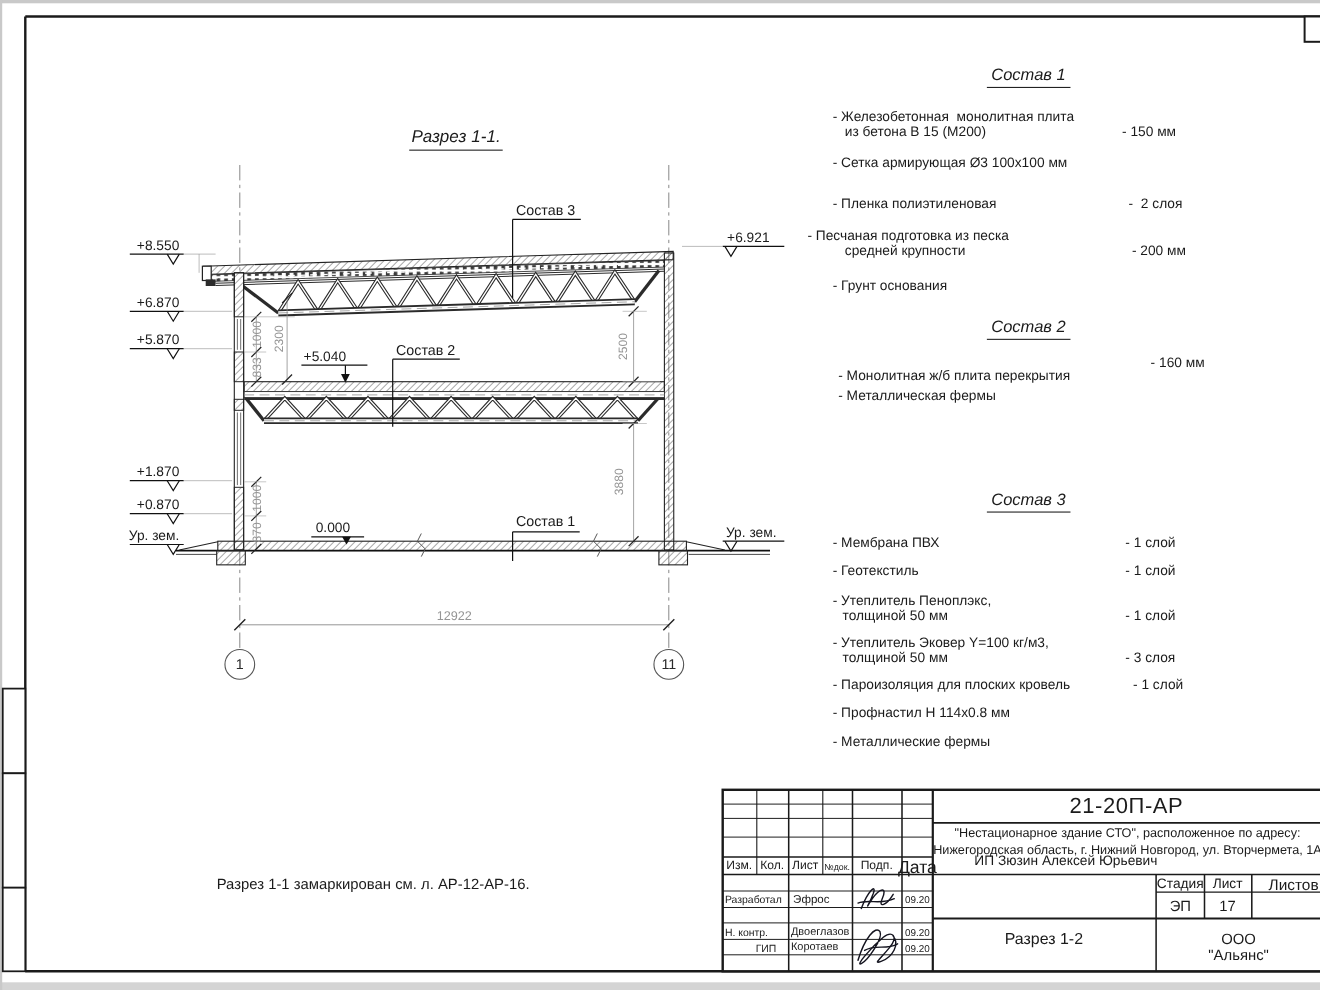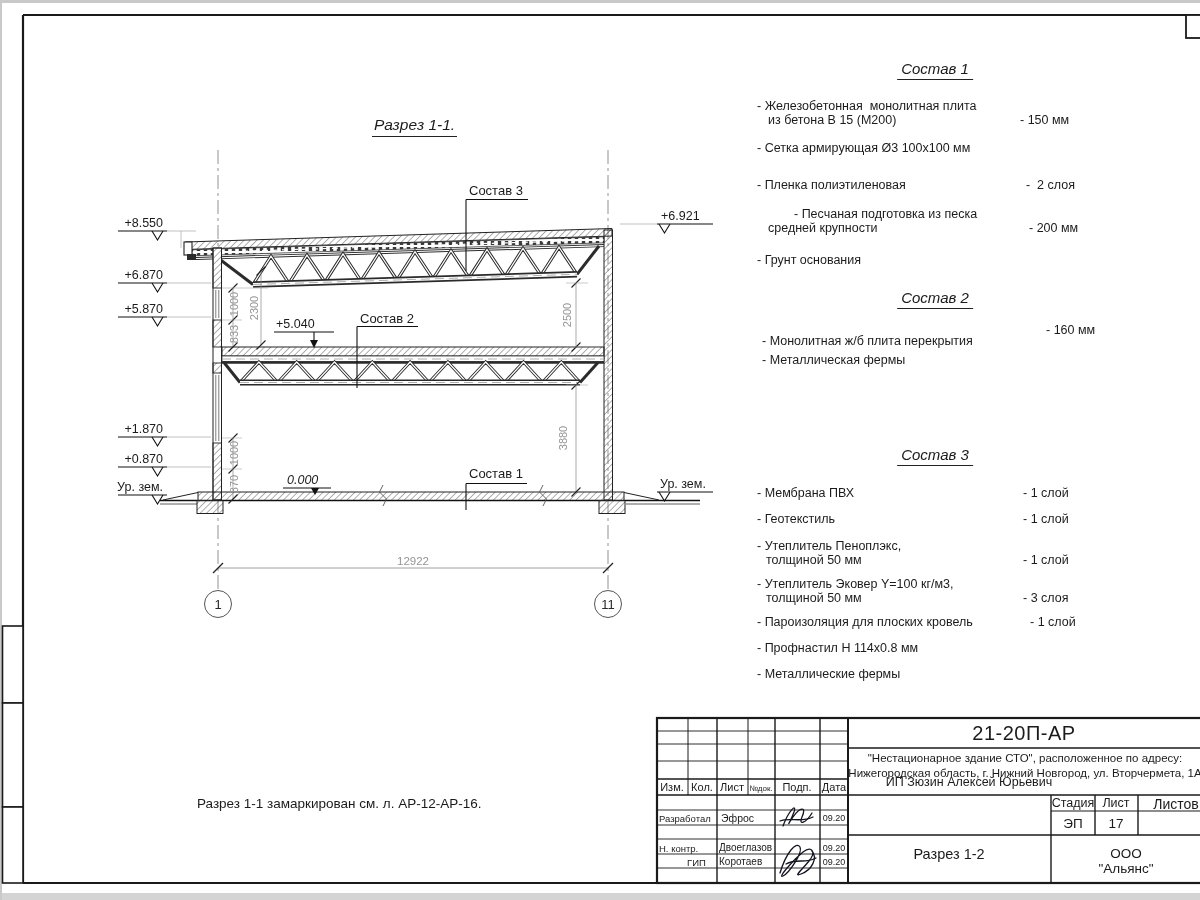--- a/index.html
+++ b/index.html
@@ -230,21 +230,21 @@
 
 <div class="abs lvl lvl-r t" style="left:105px;top:216px;">+8.550</div>
 <div class="abs lvl lvl-r t" style="left:105px;top:268px;">+6.870</div>
 <div class="abs lvl lvl-r t" style="left:105px;top:302px;">+5.870</div>
 <div class="abs lvl lvl-r t" style="left:105px;top:422px;">+1.870</div>
 <div class="abs lvl lvl-r t" style="left:105px;top:452px;">+0.870</div>
 <div class="abs lvl lvl-r t" style="left:105px;top:480px;">Ур. зем.</div>
 <div class="abs lvl t" style="left:661px;top:209px;">+6.921</div>
 <div class="abs lvl t" style="left:660px;top:477px;">Ур. зем.</div>
 <div class="abs lvl t" style="left:276px;top:317px;">+5.040</div>
-<div class="abs lvl t" style="left:287px;top:473px;font-style:italic;">0.000</div>
+<div class="abs lvl t" style="left:287px;top:473px;">0.000</div>
 
 <div class="abs slab-label t" style="left:469px;top:183px;">Состав 3</div>
 <div class="abs slab-label t" style="left:360px;top:311px;">Состав 2</div>
 <div class="abs slab-label t" style="left:469px;top:466px;">Состав 1</div>
 
 <div class="abs dim dimv" style="left:234px;top:304px;">1000</div>
 <div class="abs dim dimv" style="left:234px;top:334px;">833</div>
 <div class="abs dim dimv" style="left:254px;top:308px;">2300</div>
 <div class="abs dim dimv" style="left:234px;top:453px;">1000</div>
 <div class="abs dim dimv" style="left:234px;top:484px;">870</div>
@@ -257,21 +257,21 @@
 
 <div class="abs note t" style="left:197px;top:796px;">Разрез 1-1 замаркирован см. л. АР-12-АР-16.</div>
 
 <div class="abs spec-head t" style="left:935px;top:60px;">Состав 1</div>
 <div class="abs spec-line t" style="left:757px;top:99px;">- Железобетонная  монолитная плита</div>
 <div class="abs spec-line t" style="left:768px;top:113px;">из бетона В 15 (М200)</div>
 <div class="abs spec-val t" style="left:1020px;top:113px;">- 150 мм</div>
 <div class="abs spec-line t" style="left:757px;top:141px;">- Сетка армирующая Ø3 100х100 мм</div>
 <div class="abs spec-line t" style="left:757px;top:178px;">- Пленка полиэтиленовая</div>
 <div class="abs spec-val t" style="left:1026px;top:178px;">-  2 слоя</div>
-<div class="abs spec-line t" style="left:794px;top:207px;">- Песчаная подготовка из песка</div>
+<div class="abs spec-line t" style="left:734px;top:207px;">- Песчаная подготовка из песка</div>
 <div class="abs spec-line t" style="left:768px;top:221px;">средней крупности</div>
 <div class="abs spec-val t" style="left:1029px;top:221px;">- 200 мм</div>
 <div class="abs spec-line t" style="left:757px;top:253px;">- Грунт основания</div>
 
 <div class="abs spec-head t" style="left:935px;top:289px;">Состав 2</div>
 <div class="abs spec-line t" style="left:762px;top:323px;margin-top:11px;">- Монолитная ж/б плита перекрытия</div>
 <div class="abs spec-val t" style="left:1046px;top:323px;">- 160 мм</div>
 <div class="abs spec-line t" style="left:762px;top:353px;">- Металлическая фермы</div>
 
 <div class="abs spec-head t" style="left:935px;top:446px;">Состав 3</div>
@@ -300,21 +300,21 @@
 <div class="abs tb-c" style="left:1116px;top:796px;font-size:12.5px;">Лист</div>
 <div class="abs tb-c" style="left:1176px;top:796px;font-size:14px;">Листов</div>
 <div class="abs tb-c" style="left:1073px;top:816px;font-size:13.5px;">ЭП</div>
 <div class="abs tb-c" style="left:1116px;top:816px;font-size:13.5px;">17</div>
 
 <div class="abs tb-c" style="left:672px;top:781px;font-size:11px;">Изм.</div>
 <div class="abs tb-c" style="left:702px;top:781px;font-size:11px;">Кол.</div>
 <div class="abs tb-c" style="left:732px;top:781px;font-size:11px;">Лист</div>
 <div class="abs tb-c" style="left:761px;top:784px;font-size:8px;">№док.</div>
 <div class="abs tb-c" style="left:797px;top:781px;font-size:11px;">Подп.</div>
-<div class="abs tb-c" style="left:834px;top:781px;font-size:11px;text-align:center;">Дата</div>
+<div class="abs tb-c" style="left:834px;top:781px;font-size:16px;text-align:center;">Дата</div>
 
 <div class="abs" style="left:659px;top:813px;font-size:9.5px;">Разработал</div>
 <div class="abs" style="left:721px;top:812px;font-size:10.5px;">Эфрос</div>
 <div class="abs tb-c" style="left:834px;top:813px;font-size:9px;">09.20</div>
 <div class="abs" style="left:659px;top:843px;font-size:9.5px;">Н. контр.</div>
 <div class="abs" style="left:719px;top:842px;font-size:10px;">Двоеглазов</div>
 <div class="abs tb-c" style="left:834px;top:843px;font-size:9px;">09.20</div>
 <div class="abs" style="left:659px;top:857px;font-size:9.5px;padding-left:28px;">ГИП</div>
 <div class="abs" style="left:719px;top:856px;font-size:10px;">Коротаев</div>
 <div class="abs tb-c" style="left:834px;top:857px;font-size:9px;">09.20</div>

